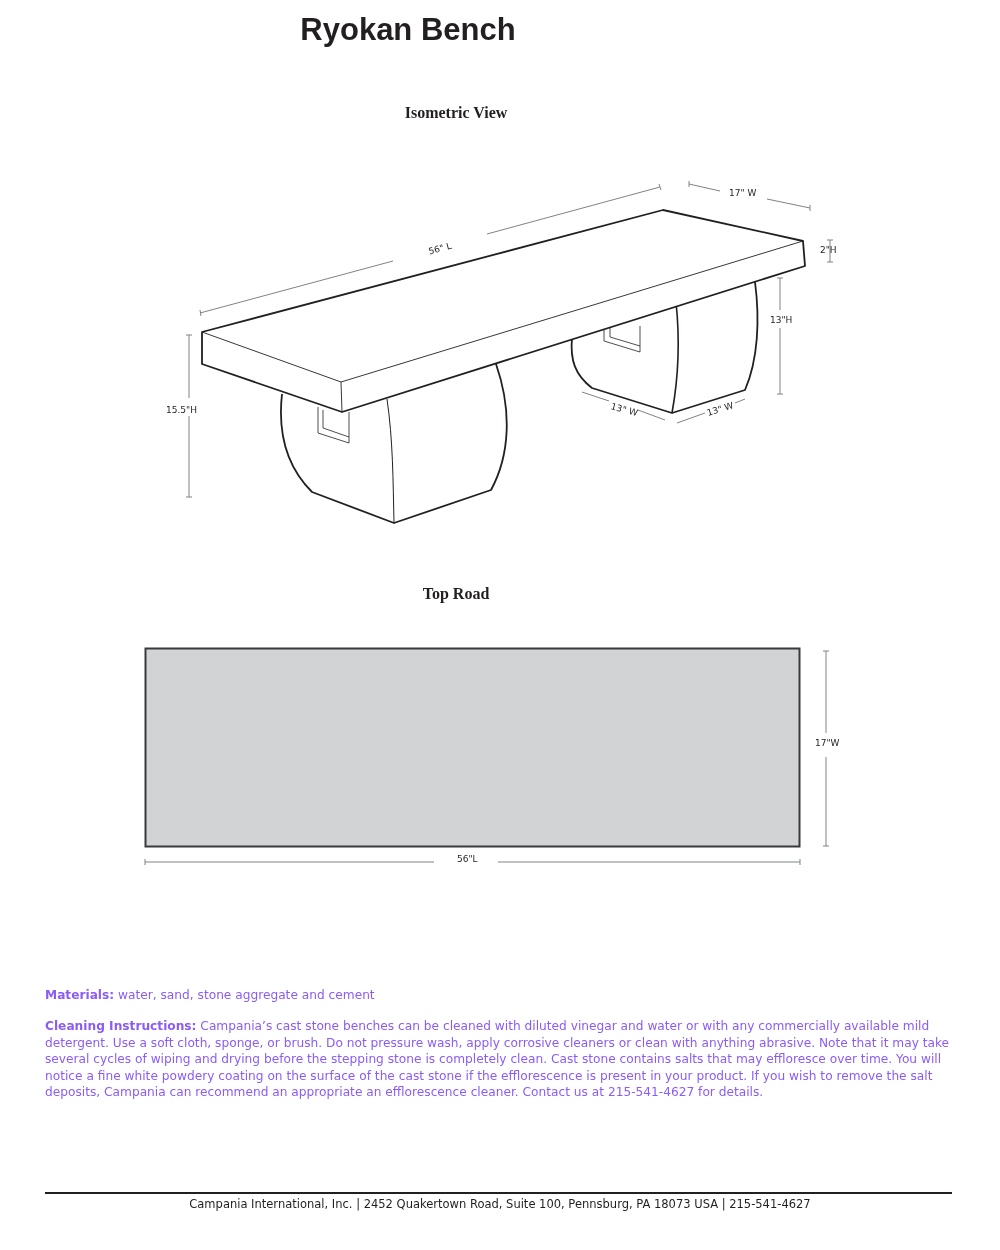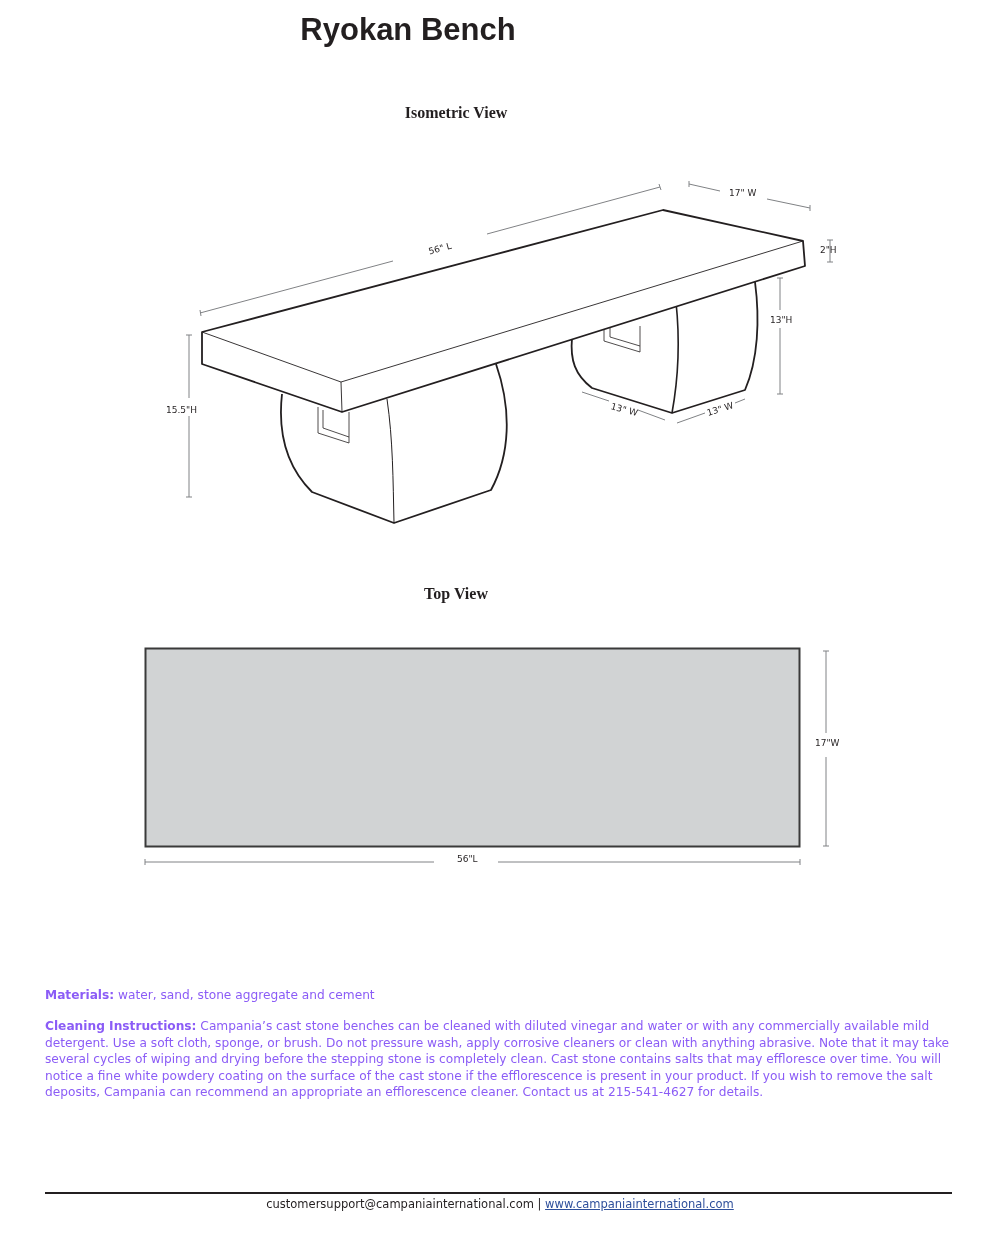--- a/index.html
+++ b/index.html
@@ -79,21 +79,21 @@
   </g>
   <text class="dim-label" x="428" y="252" transform="rotate(-15 438 248)">56" L</text>
   <text class="dim-label" x="729" y="196">17" W</text>
   <text class="dim-label" x="820" y="253">2"H</text>
   <text class="dim-label" x="770" y="323">13"H</text>
   <text class="dim-label" x="166" y="413">15.5"H</text>
   <text class="dim-label" x="611" y="412" transform="rotate(15 622 408)">13" W</text>
   <text class="dim-label" x="706" y="413" transform="rotate(-17 717 408)">13" W</text>
 </svg>
 
-<div class="section-title top-title">Top View</div>
+<div class="section-title top-title">Top Road</div>
 
 <svg class="drawing" width="1000" height="900" viewBox="0 0 1000 900" style="top:0;">
   <rect x="145.5" y="648.5" width="654" height="198" fill="#d1d3d4" stroke="#3a3a3a" stroke-width="2"></rect>
   <g stroke="#808285" stroke-width="1" fill="none">
     <line x1="826" y1="651" x2="826" y2="733"></line>
     <line x1="826" y1="757" x2="826" y2="846"></line>
     <line x1="823" y1="651" x2="829" y2="651"></line>
     <line x1="823" y1="846" x2="829" y2="846"></line>
     <line x1="145" y1="862" x2="434" y2="862"></line>
     <line x1="498" y1="862" x2="800" y2="862"></line>
@@ -108,14 +108,14 @@
   <b>Materials:</b><span> water, sand, stone aggregate and cement</span>
 </div>
 
 <div class="text-block cleaning">
   <b>Cleaning Instructions:</b><span> Campania’s cast stone benches can be cleaned with diluted vinegar and water or with any commercially available mild detergent. Use a soft cloth, sponge, or brush. Do not pressure wash, apply corrosive cleaners or clean with anything abrasive. Note that it may take several cycles of wiping and drying before the stepping stone is completely clean. Cast stone contains salts that may effloresce over time. You will notice a fine white powdery coating on the surface of the cast stone if the efflorescence is present in your product. If you wish to remove the salt deposits, Campania can recommend an appropriate an efflorescence cleaner. Contact us at 215-541-4627 for details.</span>
 </div>
 
 <div class="footer-rule"></div>
 
 <div class="footer">
-  <div><span>customersupport@campaniainternational.com | </span><a>www.campaniainternational.com</a></div>
+  <div>Campania International, Inc. | 2452 Quakertown Road, Suite 100, Pennsburg, PA 18073 USA | 215-541-4627</div>
 </div>
 
 </body></html>

